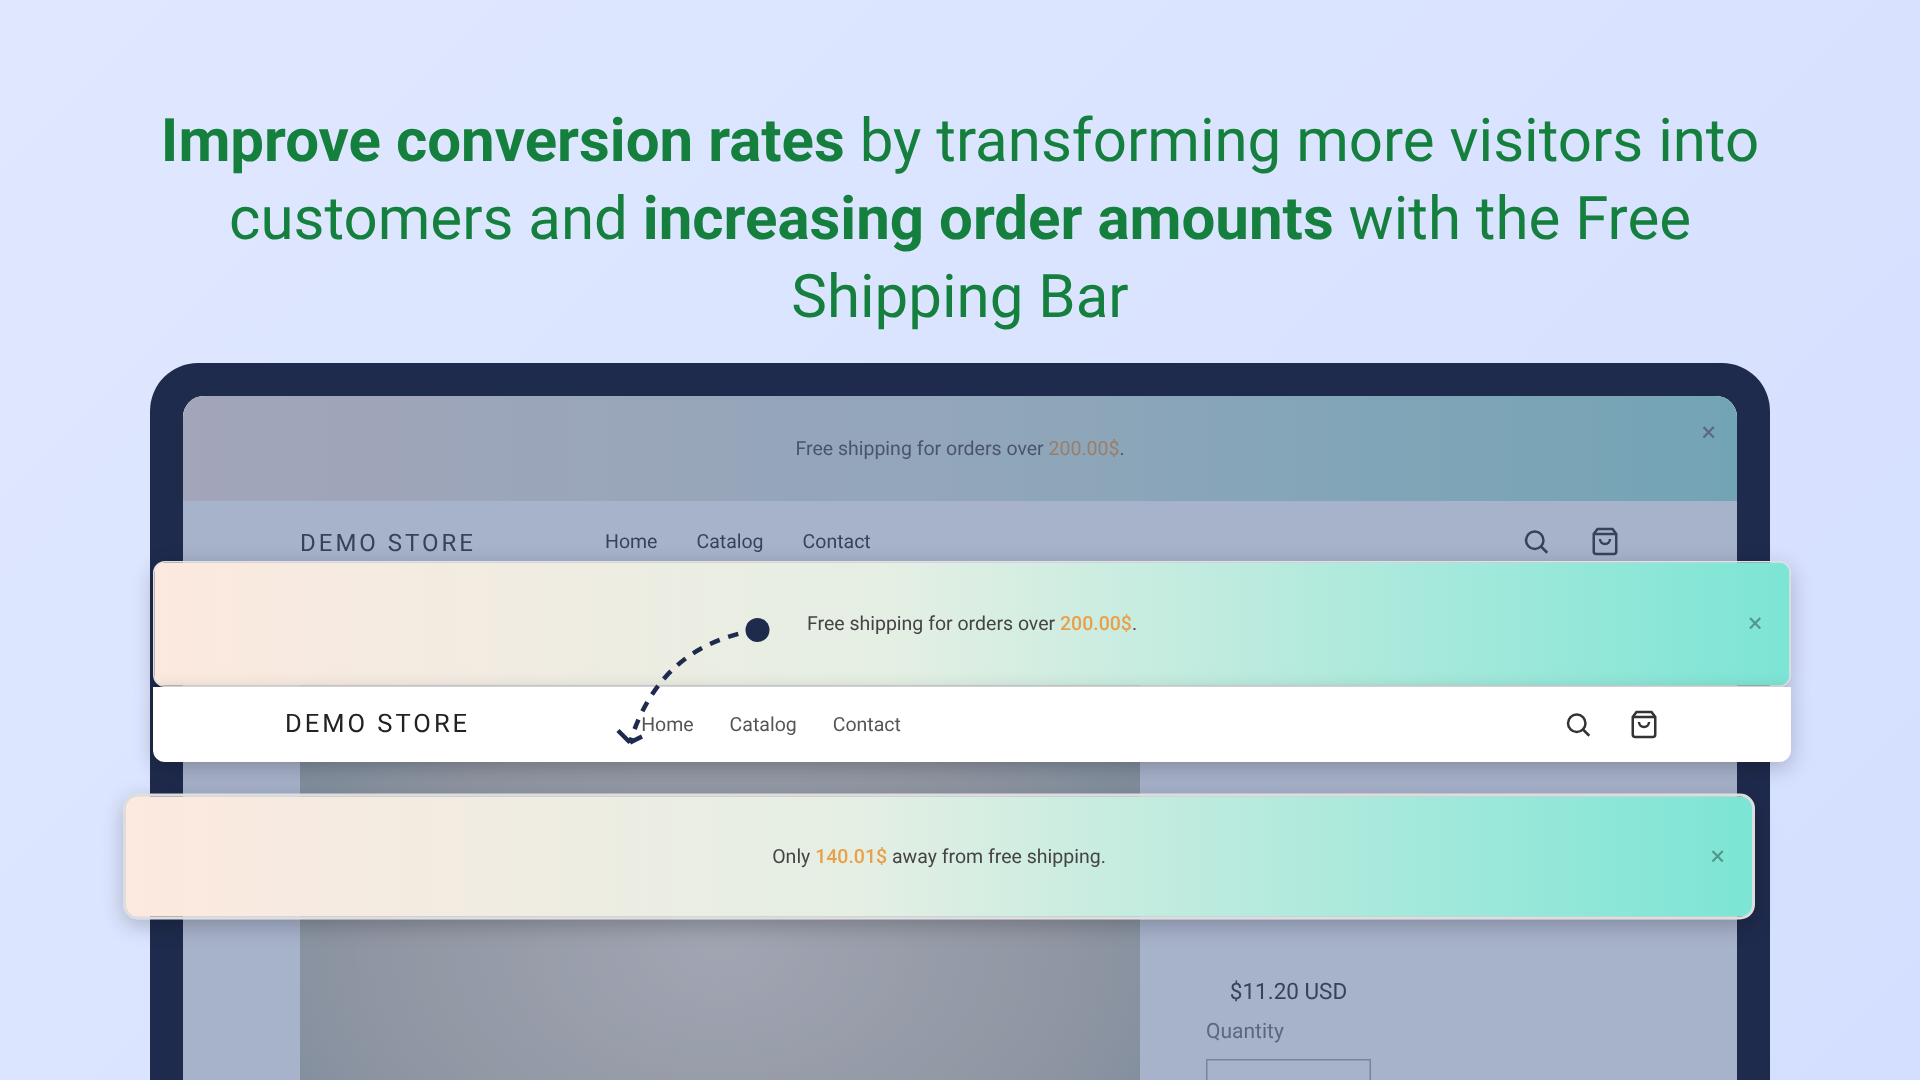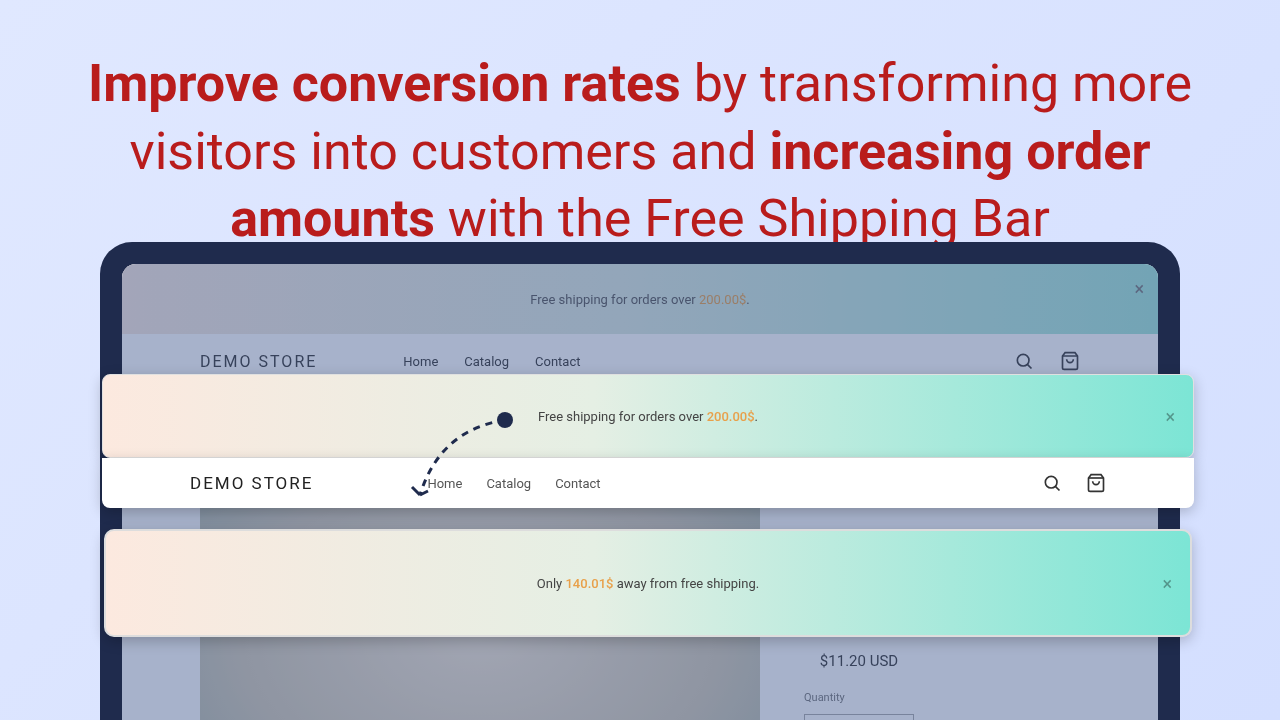--- a/index.html
+++ b/index.html
@@ -6,24 +6,24 @@
   body {
     width: 1280px;
     height: 720px;
     background: linear-gradient(135deg, #e0e8ff 0%, #d4dfff 100%);
     font-family: -apple-system, BlinkMacSystemFont, 'Segoe UI', Roboto, sans-serif;
     overflow: hidden;
     position: relative;
   }
   .headline {
     text-align: center;
-    padding: 50px 80px 30px;
-    font-size: 52px;
+    padding: 68px 80px 30px;
+    font-size: 40px;
     font-weight: 400;
-    color: #b91c1c;
+    color: #15803d;
     line-height: 1.3;
   }
   .headline strong { font-weight: 700; }
   .tablet-frame {
     position: absolute;
     left: 100px;
     top: 242px;
     width: 1080px;
     height: 600px;
     background: #1f2b4d;
@@ -87,21 +87,21 @@
     background: radial-gradient(ellipse at center, #f5e8d3 0%, #d4cbb5 60%, #a8b5a8 100%);
     border-radius: 4px;
   }
   .product-info {
     position: absolute;
     left: 604px;
     top: 0;
     color: #333;
   }
   .product-info .price { font-size: 15px; margin-top: 208px; text-align: center; }
-  .product-info .qlabel { font-size: 11px; color: #777; margin-top: 21px; }
+  .product-info .qlabel { font-size: 14px; color: #777; margin-top: 10px; }
   .qty-box {
     display: flex;
     border: 1px solid #aaa;
     width: 110px;
     height: 32px;
     margin-top: 10px;
     align-items: center;
     justify-content: space-between;
     padding: 0 10px;
     font-size: 13px;
@@ -147,23 +147,23 @@
     gap: 24px;
     z-index: 10;
     box-shadow: 0 4px 14px rgba(0,0,0,0.22);
     border-radius: 0 0 8px 8px;
   }
   .overlay-nav .store { font-size: 17px; letter-spacing: 2px; margin-right: 90px; color: #222; }
   .overlay-nav .spacer { flex: 1; }
   .overlay-nav .navlink { color: #555; }
   .overlay-banner.bottom {
     top: 529px;
-    left: 104px;
+    left: 82px;
     width: 1088px;
-    height: 108px;
+    height: 84px;
     border-radius: 10px;
     border: 2px solid #ddd;
   }
   .icon-svg { width: 20px; height: 20px; }
   .arrow-svg {
     position: absolute;
     left: 400px;
     top: 410px;
     z-index: 15;
     pointer-events: none;

